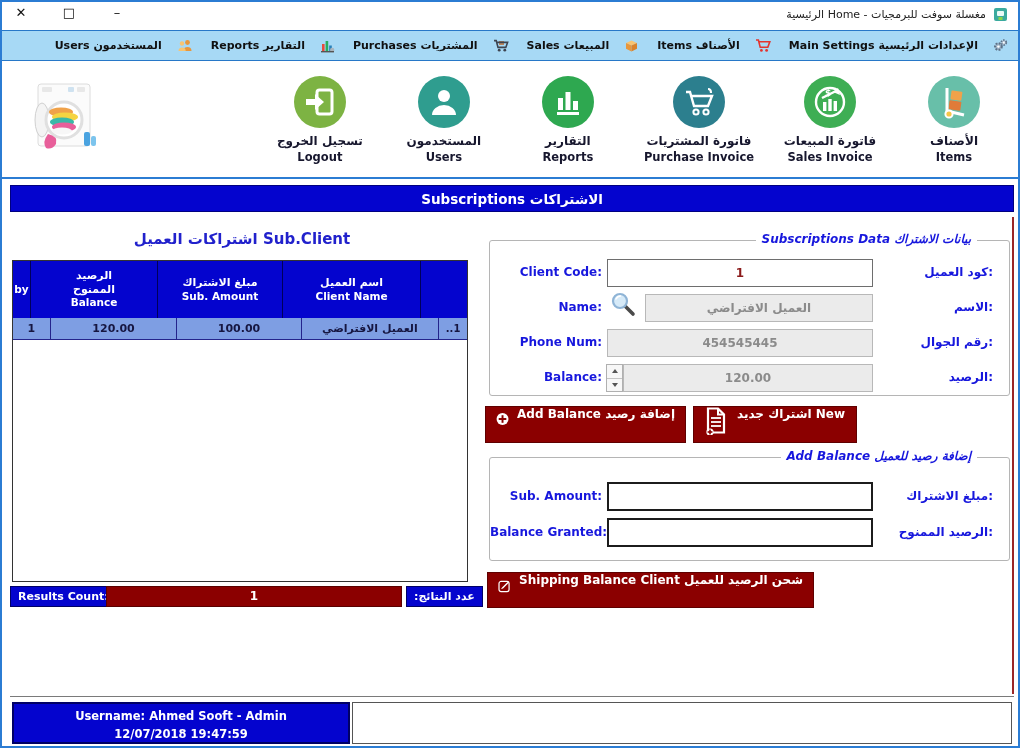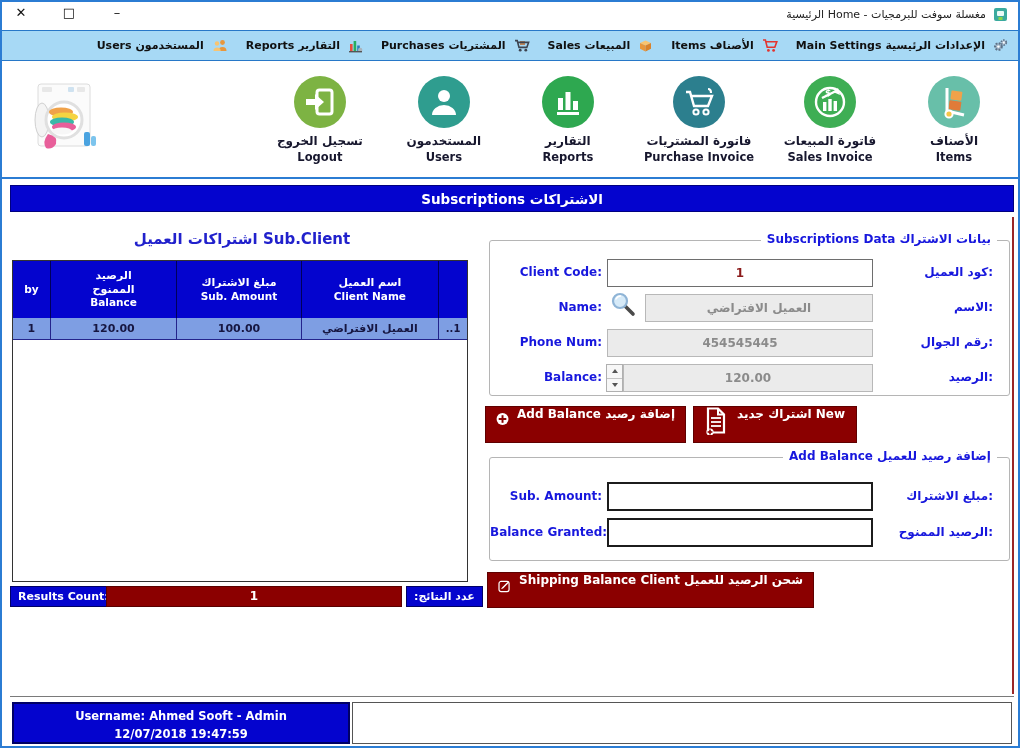--- a/index.html
+++ b/index.html
@@ -14,21 +14,21 @@
   .tb-controls span { font-size:13px; width:18px; text-align:center; cursor:default; }
   .tb-title { position:absolute; right:32px; top:6px; font-size:11px; color:#222; white-space:nowrap; }
   .tb-appicon { position:absolute; right:10px; top:5px; width:15px; height:16px; }
   
   .menubar {
     position:absolute; left:0; top:28px; width:100%; height:31px;
     background:#a7d9f5; border-top:1px solid #2778c8; border-bottom:1px solid #2778c8;
     display:flex; flex-direction:row; direction:rtl; align-items:center;
     gap:18px; padding:0 10px; overflow:hidden;
   }
-  .menu-item { display:flex; align-items:center; gap:8px; cursor:default; white-space:nowrap;justify-content:space-between; }
+  .menu-item { display:flex; align-items:center; gap:15px; cursor:default; white-space:nowrap;justify-content:space-between; }
   .menu-item .mi-label { font-size:11px; font-weight:bold; color:#101010; }
   
   .toolbar { position:absolute; left:0; top:60px; width:100%; height:117px; background:#fff; border-bottom:2px solid #2b7cd3; }
   .logo { position:absolute; left:26px; top:20px; }
   .tb-buttons { position:absolute; right:16px; top:14px; display:flex; gap:28px; }
   .tb-btn { display:flex; flex-direction:column; align-items:center; gap:2px; min-width:96px; cursor:pointer; }
   .tb-circle { width:52px; height:52px; border-radius:50%; display:flex; align-items:center; justify-content:center; }
   .tb-ar { font-size:12px; font-weight:bold; color:#17172e; margin-top:4px; white-space:nowrap; }
   .tb-en { font-size:11.5px; font-weight:bold; color:#17172e; white-space:nowrap; }
   
@@ -52,22 +52,22 @@
     display:flex; align-items:center; justify-content:center; }
   .g-cell:last-child { border-right:none; }
   .results-en { position:absolute; left:8px; top:584px; height:21px; background:#0404ce; border:1px solid #000066;
     color:#fff; font-size:11px; font-weight:bold; padding:3px 7px; }
   .results-bar { position:absolute; left:104px; top:584px; width:296px; height:21px; background:#8b0000;
     border:1px solid #5a0000; color:#fff; font-size:12px; font-weight:bold; text-align:center; padding-top:2px; }
   .results-ar { position:absolute; left:404px; top:584px; height:21px; background:#0404ce; border:1px solid #000066;
     color:#fff; font-size:11px; font-weight:bold; padding:3px 7px; }
   
   .group { position:absolute; border:1px solid #b5b5b5; border-radius:3px; background:#fff; }
-  .group-title { position:absolute; top:-9px; right:12px; background:#fff; padding:0 6px;
-    color:#1717dd; font-size:12px; font-weight:bold; white-space:nowrap; }
+  .group-title { position:absolute; top:-9px; right:32px; background:#fff; padding:0 6px;
+    color:#1717dd; font-size:12px; font-weight:bold; white-space:nowrap;font-style:italic; }
   .flabel-en { position:absolute; left:0; width:112px; text-align:right; color:#1717dd;
     font-size:12px; font-weight:bold; white-space:nowrap; }
   .flabel-ar { position:absolute; right:16px; color:#1717dd; font-size:12px; font-weight:bold; white-space:nowrap; }
   .finput { position:absolute; height:28px; text-align:center; font-family:"DejaVu Sans",sans-serif;
     font-size:12px; font-weight:bold; outline:none; }
   .in-code { border:1px solid #6e6e6e; color:#8b1a1a; background:#fff; }
   .in-disabled { border:1px solid #b8b8b8; background:#ebebeb; color:#8b8b8b; }
   .in-black { border:2px solid #1c1c1c; background:#fff; color:#222; }
   .spinner { position:absolute; width:17px; height:28px; border:1px solid #b0b0b0; background:#f2f2f2;
     display:flex; flex-direction:column; }
@@ -265,21 +265,21 @@
   </div>
 
   <div class="page-header">
     <span dir="rtl">الاشتراكات Subscriptions</span>
   </div>
 
   <div class="grid-title" dir="ltr">اشتراكات العميل Sub.Client</div>
 
   <div class="grid">
     <div class="g-header">
-      <div class="g-hcell" style="width:38px">
+      <div class="g-hcell" style="width:18px">
         <span class="h-en">by</span>
       </div>
       <div class="g-hcell" style="width:127px">
         <span class="h-ar" style="max-width:76px">الرصيد الممنوح</span>
         <span class="h-en">Balance</span>
       </div>
       <div class="g-hcell" style="width:125px">
         <span class="h-ar">مبلغ الاشتراك</span>
         <span class="h-en">Sub. Amount</span>
       </div>

